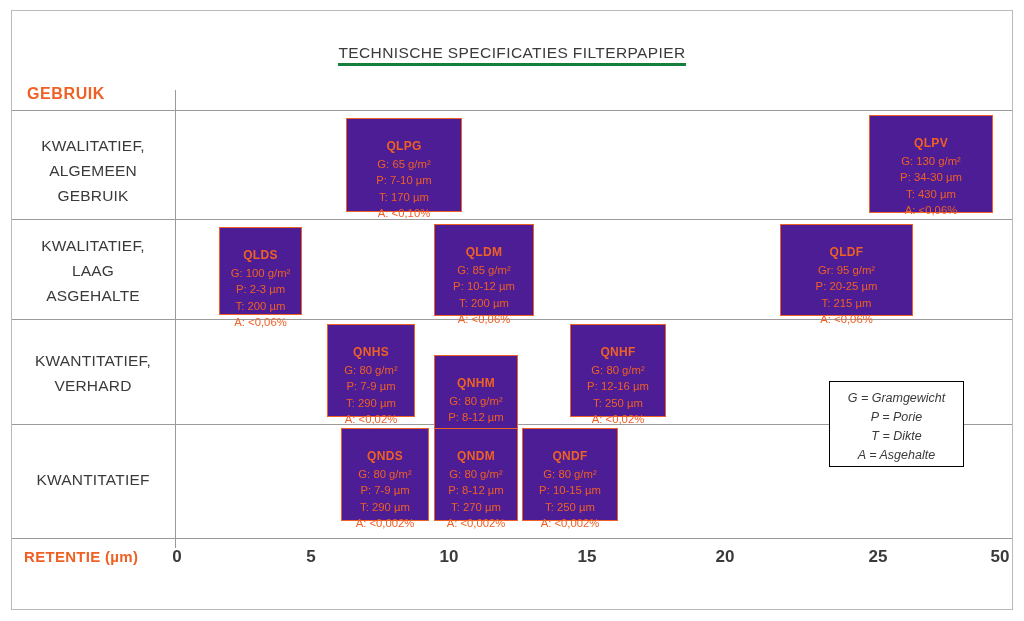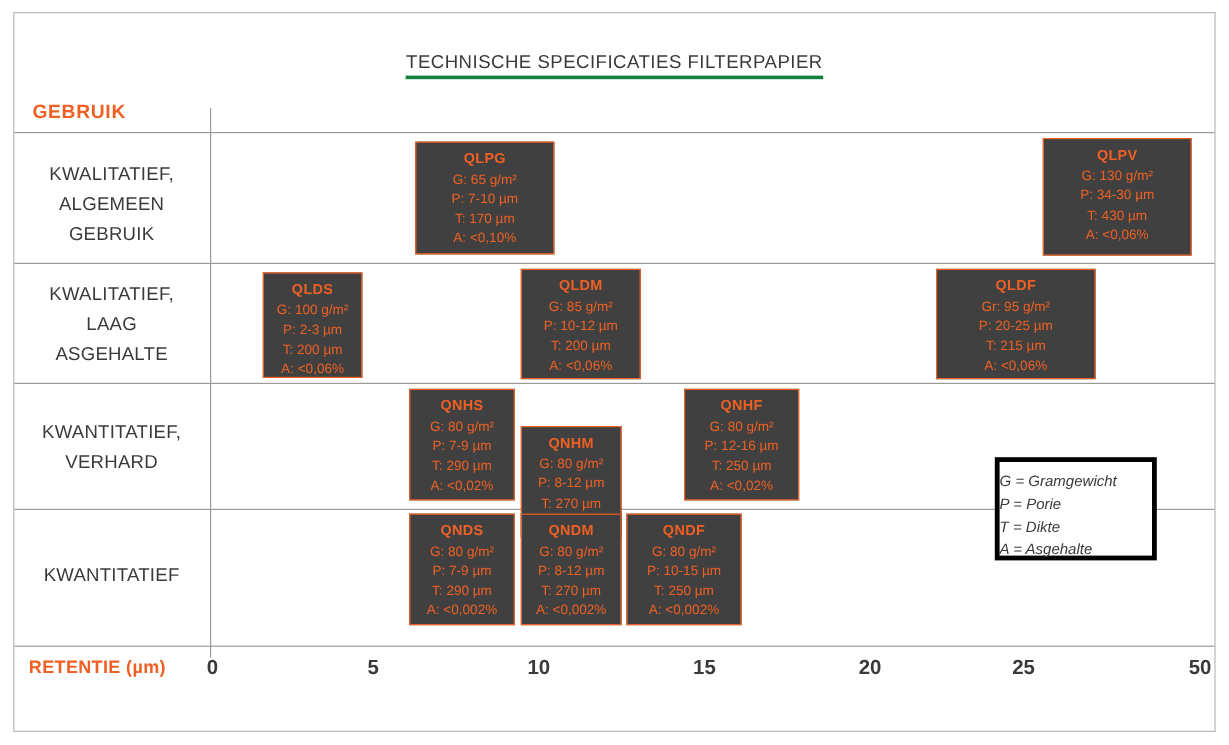--- a/index.html
+++ b/index.html
@@ -88,46 +88,46 @@
     font-size: 17px;
     font-weight: bold;
     color: #3a3a3a;
     transform: translateX(-50%);
   }
   
   .pbox {
     position: absolute;
     border: 1.6px solid #ef6024;
     box-sizing: border-box;
-    background: #404040;
-    padding-top: 5px;
+    background: #4c1d95;
+    padding-top: 19px;
     text-align: center;
     color: #ef6024;
     font-size: 11.3px;
     line-height: 16.5px;
   }
   .pbox .code {
     font-weight: bold;
     font-size: 12px;
     letter-spacing: 0.3px;
     margin-bottom: 1px;
   }
   .pbox .spec {
     white-space: nowrap;
   }
   .legend {
     position: absolute;
     left: 829px;
     top: 381px;
     width: 135px;
     height: 86px;
-    border: 4px solid #000000;
+    border: 1px solid #000000;
     box-sizing: border-box;
     background: #ffffff;
-    text-align: left;
+    text-align: center;
     font-style: italic;
     font-size: 12.5px;
     color: #3a3a3a;
     line-height: 19px;
     padding-top: 7px;
   }
 </style>
 </head>
 <body>
 
@@ -159,21 +159,21 @@
   </div>
   <div class="row-label" style="top:467px;">
     KWANTITATIEF
   </div>
 
   <div class="tick" style="left:177px;">0</div>
   <div class="tick" style="left:311px;">5</div>
   <div class="tick" style="left:449px;">10</div>
   <div class="tick" style="left:587px;">15</div>
   <div class="tick" style="left:725px;">20</div>
-  <div class="tick" style="left:853px;">25</div>
+  <div class="tick" style="left:878px;">25</div>
   <div class="tick" style="left:1000px;">50</div>
 
   <div class="pbox" style="left:346px; top:118px; width:116px; height:94px;">
     <div class="code">QLPG</div>
     <div class="spec">G: 65 g/m²</div>
     <div class="spec">P: 7-10 µm</div>
     <div class="spec">T: 170 µm</div>
     <div class="spec">A: &lt;0,10%</div>
   </div>
 
@@ -202,21 +202,21 @@
   </div>
 
   <div class="pbox" style="left:732px; top:224px; width:133px; height:92px;margin-left:48px;">
     <div class="code">QLDF</div>
     <div class="spec">Gr: 95 g/m²</div>
     <div class="spec">P: 20-25 µm</div>
     <div class="spec">T: 215 µm</div>
     <div class="spec">A: &lt;0,06%</div>
   </div>
 
-  <div class="pbox" style="left:341px; top:324px; width:88px; height:93px;">
+  <div class="pbox" style="left:327px; top:324px; width:88px; height:93px;">
     <div class="code">QNHS</div>
     <div class="spec">G: 80 g/m²</div>
     <div class="spec">P: 7-9 µm</div>
     <div class="spec">T: 290 µm</div>
     <div class="spec">A: &lt;0,02%</div>
   </div>
 
   <div class="pbox" style="left:434px; top:324px; width:84px; height:93px;margin-top:31px;">
     <div class="code">QNHM</div>
     <div class="spec">G: 80 g/m²</div>

